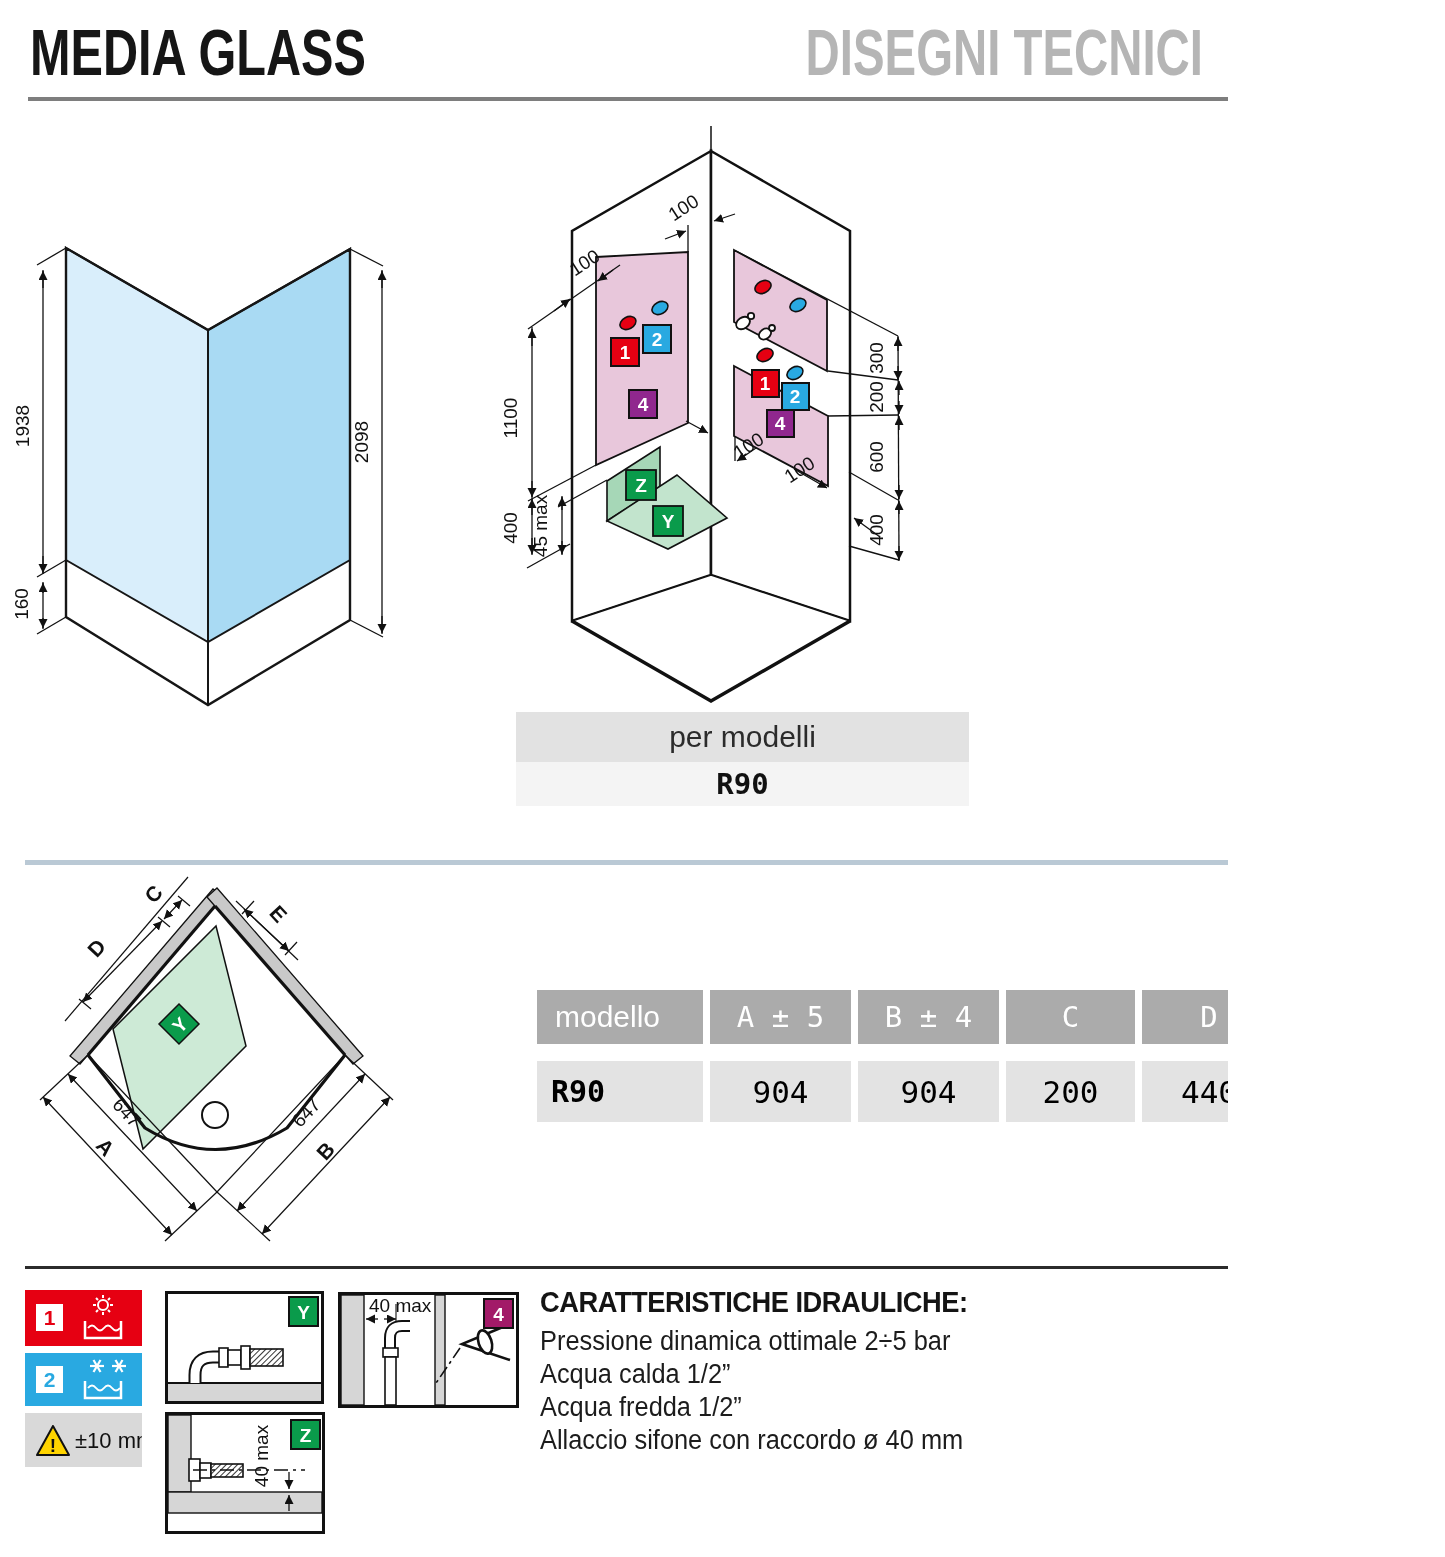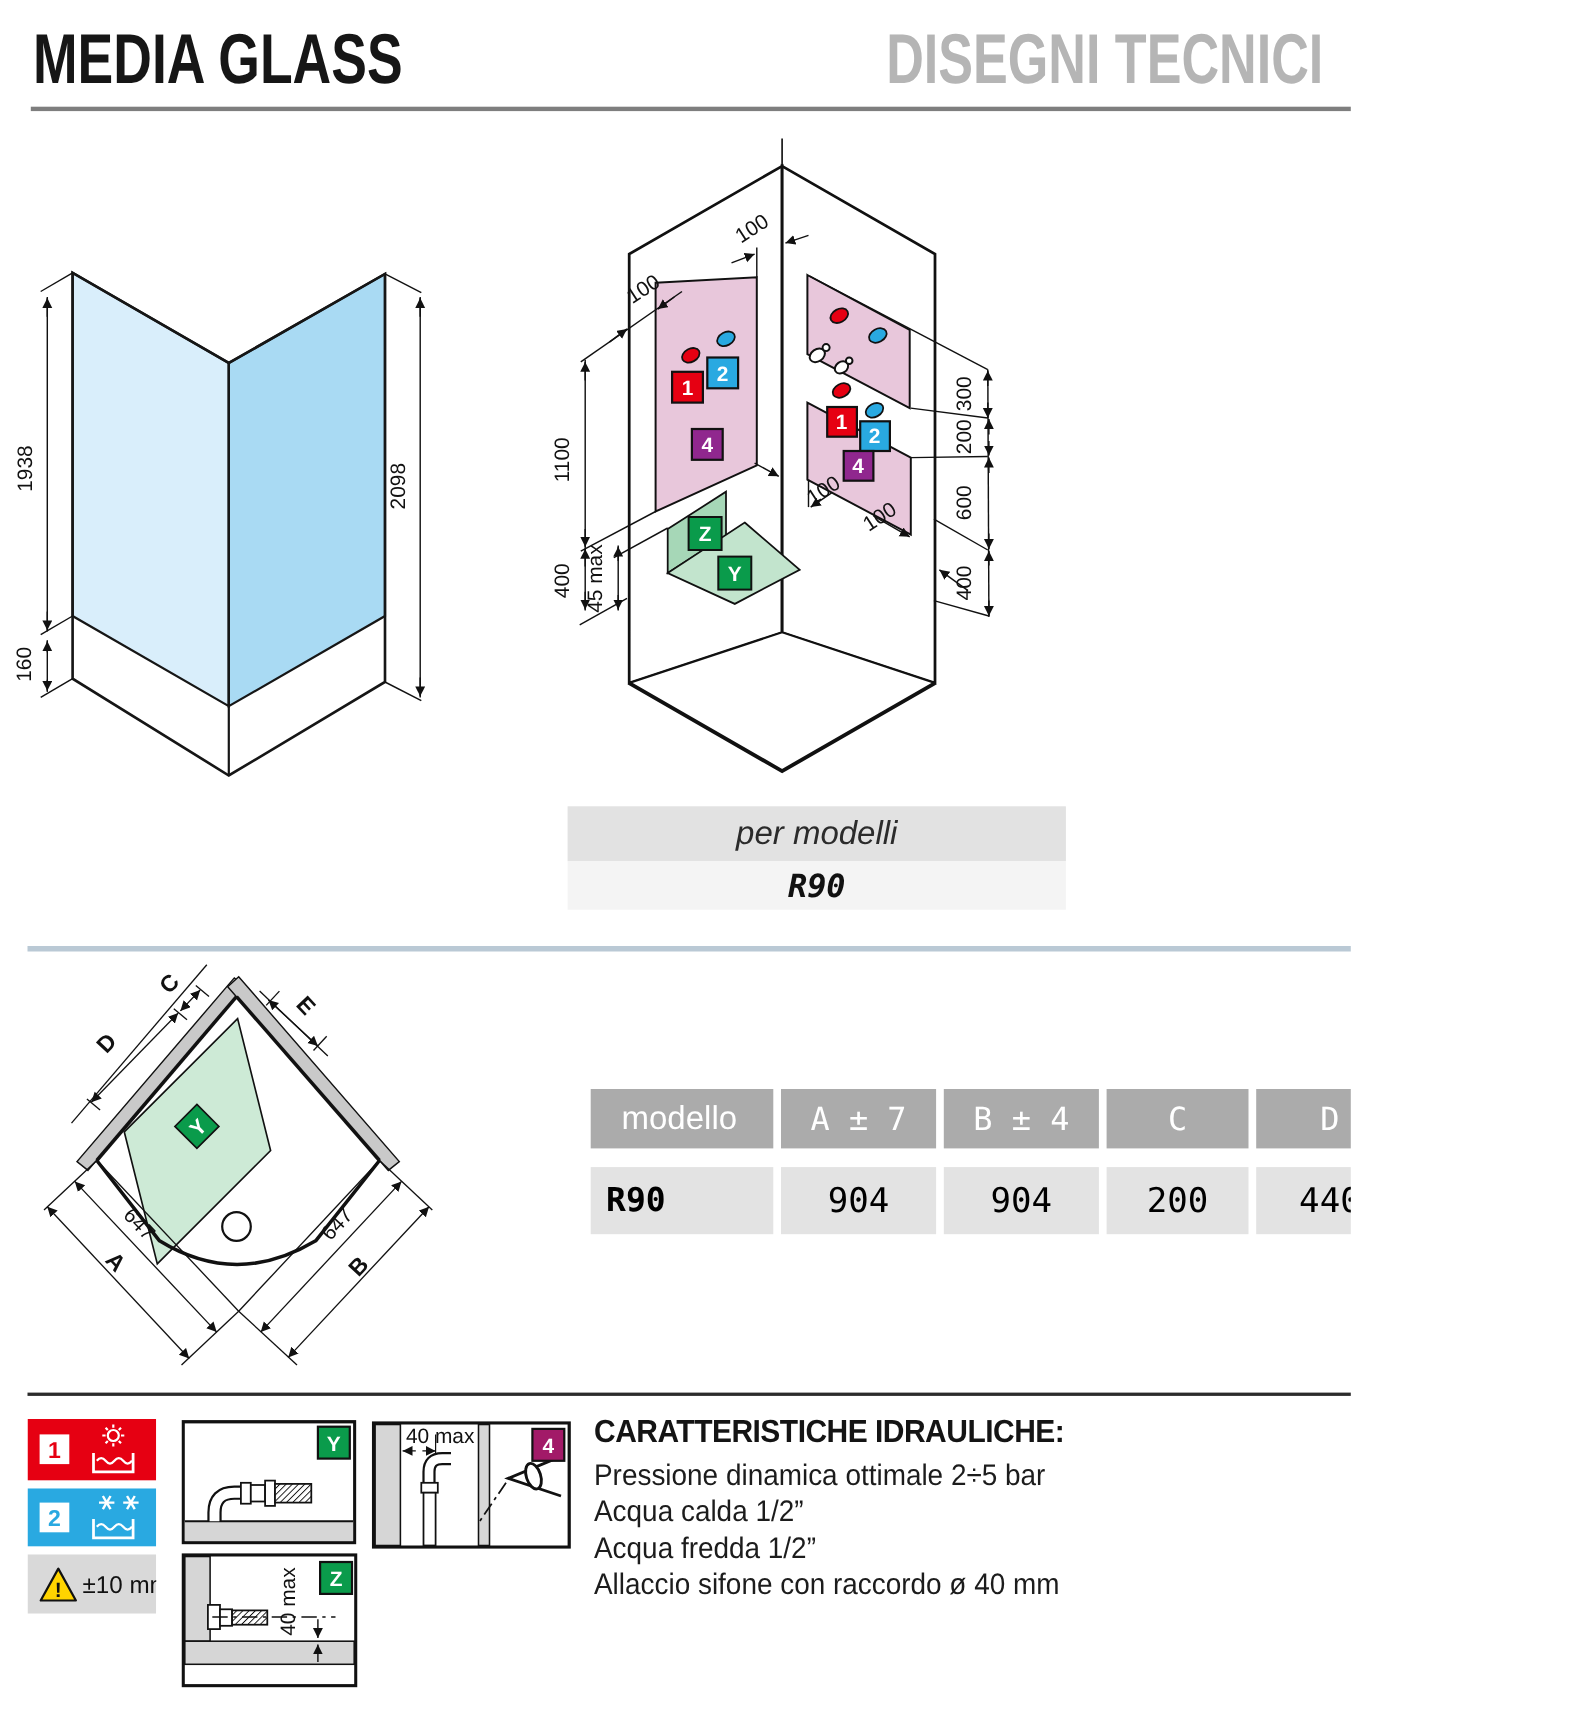--- a/index.html
+++ b/index.html
@@ -6,34 +6,34 @@
   #page{position:relative;width:1228px;height:1557px;background:#fff;overflow:hidden;
         font-family:"Liberation Sans",sans-serif;color:#1a1a1a;}
   .abs{position:absolute;}
   
   .h-title{left:30px;top:16px;font-size:64px;font-weight:700;color:#161616;
            transform:scaleX(.76);transform-origin:left top;white-space:nowrap;}
   .h-sub{right:25px;top:16px;font-size:64px;font-weight:700;color:#b5b5b5;
          transform:scaleX(.74);transform-origin:right top;white-space:nowrap;}
   .h-rule{left:28px;top:97px;width:1392px;height:4px;background:#7e7e7e;}
   
-  .models{left:516px;top:733px;width:453px;font-style:italic;}
+  .models{left:516px;top:712px;width:453px;}
   .models .bar1{height:50px;background:#e2e2e2;display:flex;align-items:center;justify-content:center;
                 font-size:30px;color:#2b2b2b;}
   .models .bar2{height:44px;background:#f4f4f4;display:flex;align-items:center;justify-content:center;
                 font-family:"DejaVu Sans Mono",monospace;font-weight:700;font-size:29px;color:#111;}
   .div-blue{left:25px;top:860px;width:1420px;height:5px;background:#bac9d5;}
   .div-dark{left:25px;top:1266px;width:1395px;height:3px;background:#2b2b2b;}
   
   .spec-table{left:537px;top:990px;width:887px;}
   .t-row{display:grid;grid-template-columns:166px 141px 141px 129px 134px 133px;column-gap:7px;}
   .t-head{height:54px;}
   .t-head > div{background:#ababab;color:#fff;display:flex;align-items:center;justify-content:center;
                 font-size:29px;font-family:"DejaVu Sans Mono",monospace;}
-  .t-head > div:first-child{justify-content:flex-start;padding-left:28px;box-sizing:border-box;
+  .t-head > div:first-child{justify-content:flex-start;padding-left:18px;box-sizing:border-box;
                 font-family:"Liberation Sans",sans-serif;font-size:30px;}
   .t-gap{height:17px;}
   .t-data{height:61px;}
   .t-data > div{background:#e3e3e3;color:#000000;display:flex;align-items:center;justify-content:center;
                 font-family:"DejaVu Sans Mono",monospace;font-size:31px;}
   .t-data > div:first-child{justify-content:flex-start;padding-left:14px;box-sizing:border-box;
                 font-weight:700;color:#000;font-size:30px;}
   
   .hydro{left:540px;top:1286px;width:620px;transform:scaleX(.94);transform-origin:left top;}
   .hydro .ht{font-size:29px;font-weight:700;color:#141414;margin-bottom:6px;letter-spacing:-.5px;}
@@ -248,21 +248,21 @@
       <text class="dimtxt" x="92" y="242" text-anchor="middle" font-size="21" transform="rotate(47 92 242)">647</text>
       <text class="dimtxt-b" x="70" y="277" text-anchor="middle" transform="rotate(47 70 277)">A</text>
       <text class="dimtxt" x="281" y="242" text-anchor="middle" font-size="21" transform="rotate(-47 281 242)">647</text>
       <text class="dimtxt-b" x="301" y="281" text-anchor="middle" transform="rotate(-47 301 281)">B</text>
     </g>
   </svg>
 
   <div class="abs spec-table">
     <div class="t-row t-head">
       <div>modello</div>
-      <div>A ± 7</div>
+      <div>A ± 5</div>
       <div>B ± 4</div>
       <div>C</div>
       <div>D</div>
       <div>E</div>
     </div>
     <div class="t-gap"></div>
     <div class="t-row t-data">
       <div>R90</div>
       <div>904</div>
       <div>904</div>

